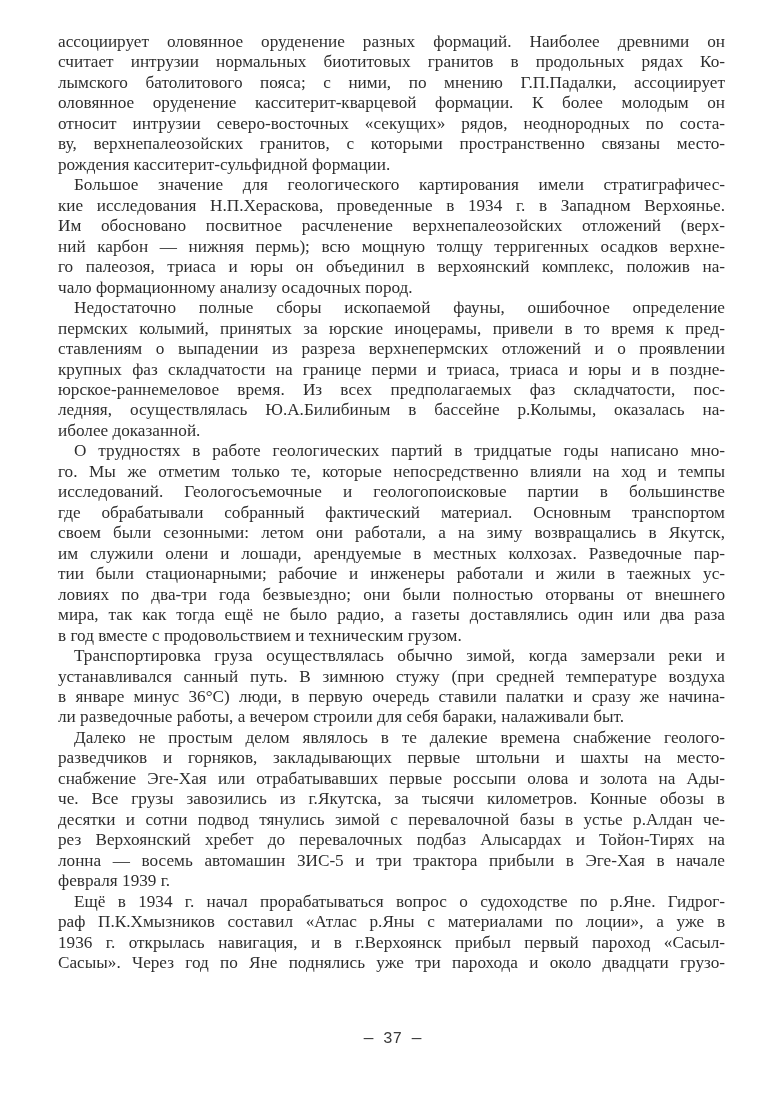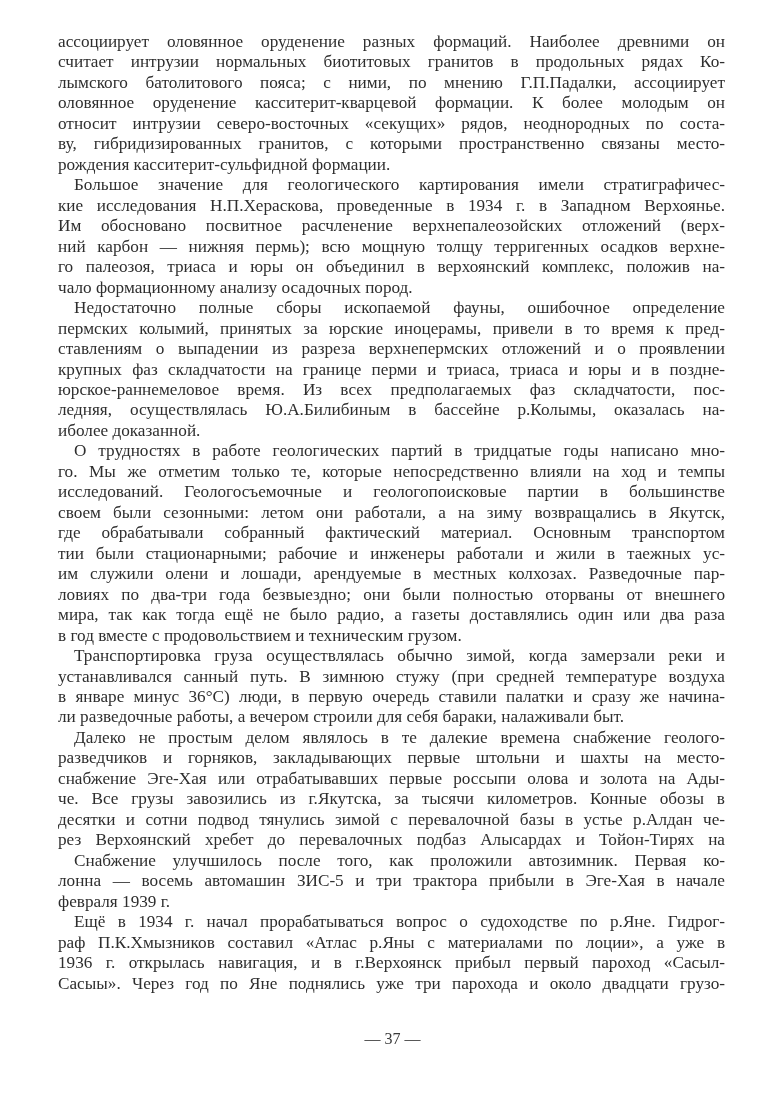--- a/index.html
+++ b/index.html
@@ -40,38 +40,38 @@
   }
   .line.indent {
     padding-left: 16px;
   }
   .page-number {
     position: absolute;
     top: 1030px;
     left: 0;
     width: 767px;
     text-align: center;
-    font-family: Liberation Serif, serif;
+    font-family: Liberation Mono, monospace;
     font-size: 16px;
     color: #3a3a3a;
     padding-left: 18px;
     box-sizing: border-box;
   }
 </style>
 </head>
 <body>
 
 <div class="page" id="page-body">
     <div class="para">
       <span class="line">ассоциирует оловянное оруденение разных формаций. Наиболее древними он</span>
       <span class="line">считает интрузии нормальных биотитовых гранитов в продольных рядах Ко-</span>
       <span class="line">лымского батолитового пояса; с ними, по мнению Г.П.Падалки, ассоциирует</span>
       <span class="line">оловянное оруденение касситерит-кварцевой формации. К более молодым он</span>
       <span class="line">относит интрузии северо-восточных «секущих» рядов, неоднородных по соста-</span>
-      <span class="line">ву, гибридизированных гранитов, с которыми пространственно связаны место-</span>
+      <span class="line">ву, верхнепалеозойских гранитов, с которыми пространственно связаны место-</span>
       <span class="line last">рождения касситерит-сульфидной формации.</span>
     </div>
     <div class="para">
       <span class="line indent">Большое значение для геологического картирования имели стратиграфичес-</span>
       <span class="line">кие исследования Н.П.Хераскова, проведенные в 1934 г. в Западном Верхоянье.</span>
       <span class="line">Им обосновано посвитное расчленение верхнепалеозойских отложений (верх-</span>
       <span class="line">ний карбон — нижняя пермь); всю мощную толщу терригенных осадков верхне-</span>
       <span class="line">го палеозоя, триаса и юры он объединил в верхоянский комплекс, положив на-</span>
       <span class="line last">чало формационному анализу осадочных пород.</span>
     </div>
@@ -81,44 +81,43 @@
       <span class="line">ставлениям о выпадении из разреза верхнепермских отложений и о проявлении</span>
       <span class="line">крупных фаз складчатости на границе перми и триаса, триаса и юры и в поздне-</span>
       <span class="line">юрское-раннемеловое время. Из всех предполагаемых фаз складчатости, пос-</span>
       <span class="line">ледняя, осуществлялась Ю.А.Билибиным в бассейне р.Колымы, оказалась на-</span>
       <span class="line last">иболее доказанной.</span>
     </div>
     <div class="para">
       <span class="line indent">О трудностях в работе геологических партий в тридцатые годы написано мно-</span>
       <span class="line">го. Мы же отметим только те, которые непосредственно влияли на ход и темпы</span>
       <span class="line">исследований. Геологосъемочные и геологопоисковые партии в большинстве</span>
+      <span class="line">где обрабатывали собранный фактический материал. Основным транспортом</span>
       <span class="line">своем были сезонными: летом они работали, а на зиму возвращались в Якутск,</span>
-      <span class="line">где обрабатывали собранный фактический материал. Основным транспортом</span>
+      <span class="line">им служили олени и лошади, арендуемые в местных колхозах. Разведочные пар-</span>
       <span class="line">тии были стационарными; рабочие и инженеры работали и жили в таежных ус-</span>
-      <span class="line">им служили олени и лошади, арендуемые в местных колхозах. Разведочные пар-</span>
       <span class="line">ловиях по два-три года безвыездно; они были полностью оторваны от внешнего</span>
       <span class="line">мира, так как тогда ещё не было радио, а газеты доставлялись один или два раза</span>
       <span class="line last">в год вместе с продовольствием и техническим грузом.</span>
     </div>
     <div class="para">
       <span class="line indent">Транспортировка груза осуществлялась обычно зимой, когда замерзали реки и</span>
       <span class="line">устанавливался санный путь. В зимнюю стужу (при средней температуре воздуха</span>
       <span class="line">в январе минус 36°С) люди, в первую очередь ставили палатки и сразу же начина-</span>
       <span class="line last">ли разведочные работы, а вечером строили для себя бараки, налаживали быт.</span>
     </div>
     <div class="para">
       <span class="line indent">Далеко не простым делом являлось в те далекие времена снабжение геолого-</span>
       <span class="line">разведчиков и горняков, закладывающих первые штольни и шахты на место-</span>
       <span class="line">снабжение Эге-Хая или отрабатывавших первые россыпи олова и золота на Ады-</span>
       <span class="line">че. Все грузы завозились из г.Якутска, за тысячи километров. Конные обозы в</span>
       <span class="line">десятки и сотни подвод тянулись зимой с перевалочной базы в устье р.Алдан че-</span>
       <span class="line">рез Верхоянский хребет до перевалочных подбаз Алысардах и Тойон-Тирях на</span>
     </div>
     <div class="para">
-      <span class="line indent">Снабжение улучшилось после того, как проложили автозимник. Первая ко-</span>
       <span class="line">лонна — восемь автомашин ЗИС-5 и три трактора прибыли в Эге-Хая в начале</span>
       <span class="line last">февраля 1939 г.</span>
     </div>
     <div class="para">
       <span class="line indent">Ещё в 1934 г. начал прорабатываться вопрос о судоходстве по р.Яне. Гидрог-</span>
       <span class="line">раф П.К.Хмызников составил «Атлас р.Яны с материалами по лоции», а уже в</span>
       <span class="line">1936 г. открылась навигация, и в г.Верхоянск прибыл первый пароход «Сасыл-</span>
       <span class="line">Сасыы». Через год по Яне поднялись уже три парохода и около двадцати грузо-</span>
     </div>
   </div>

